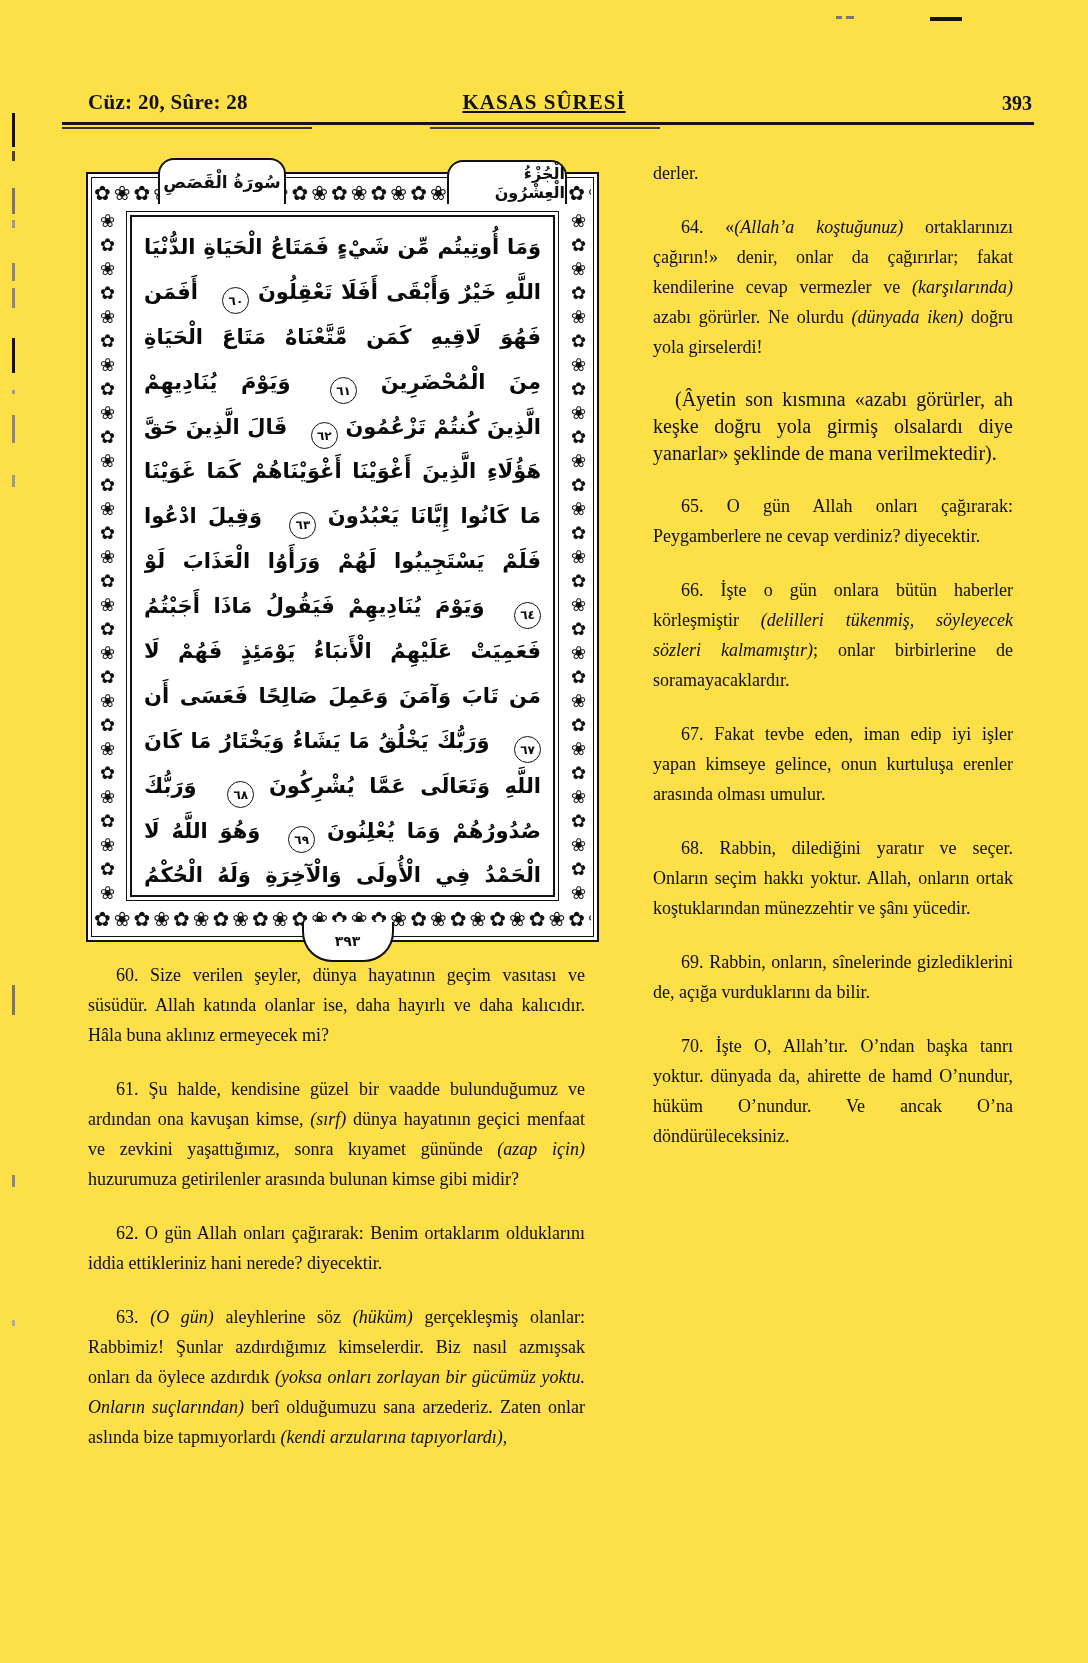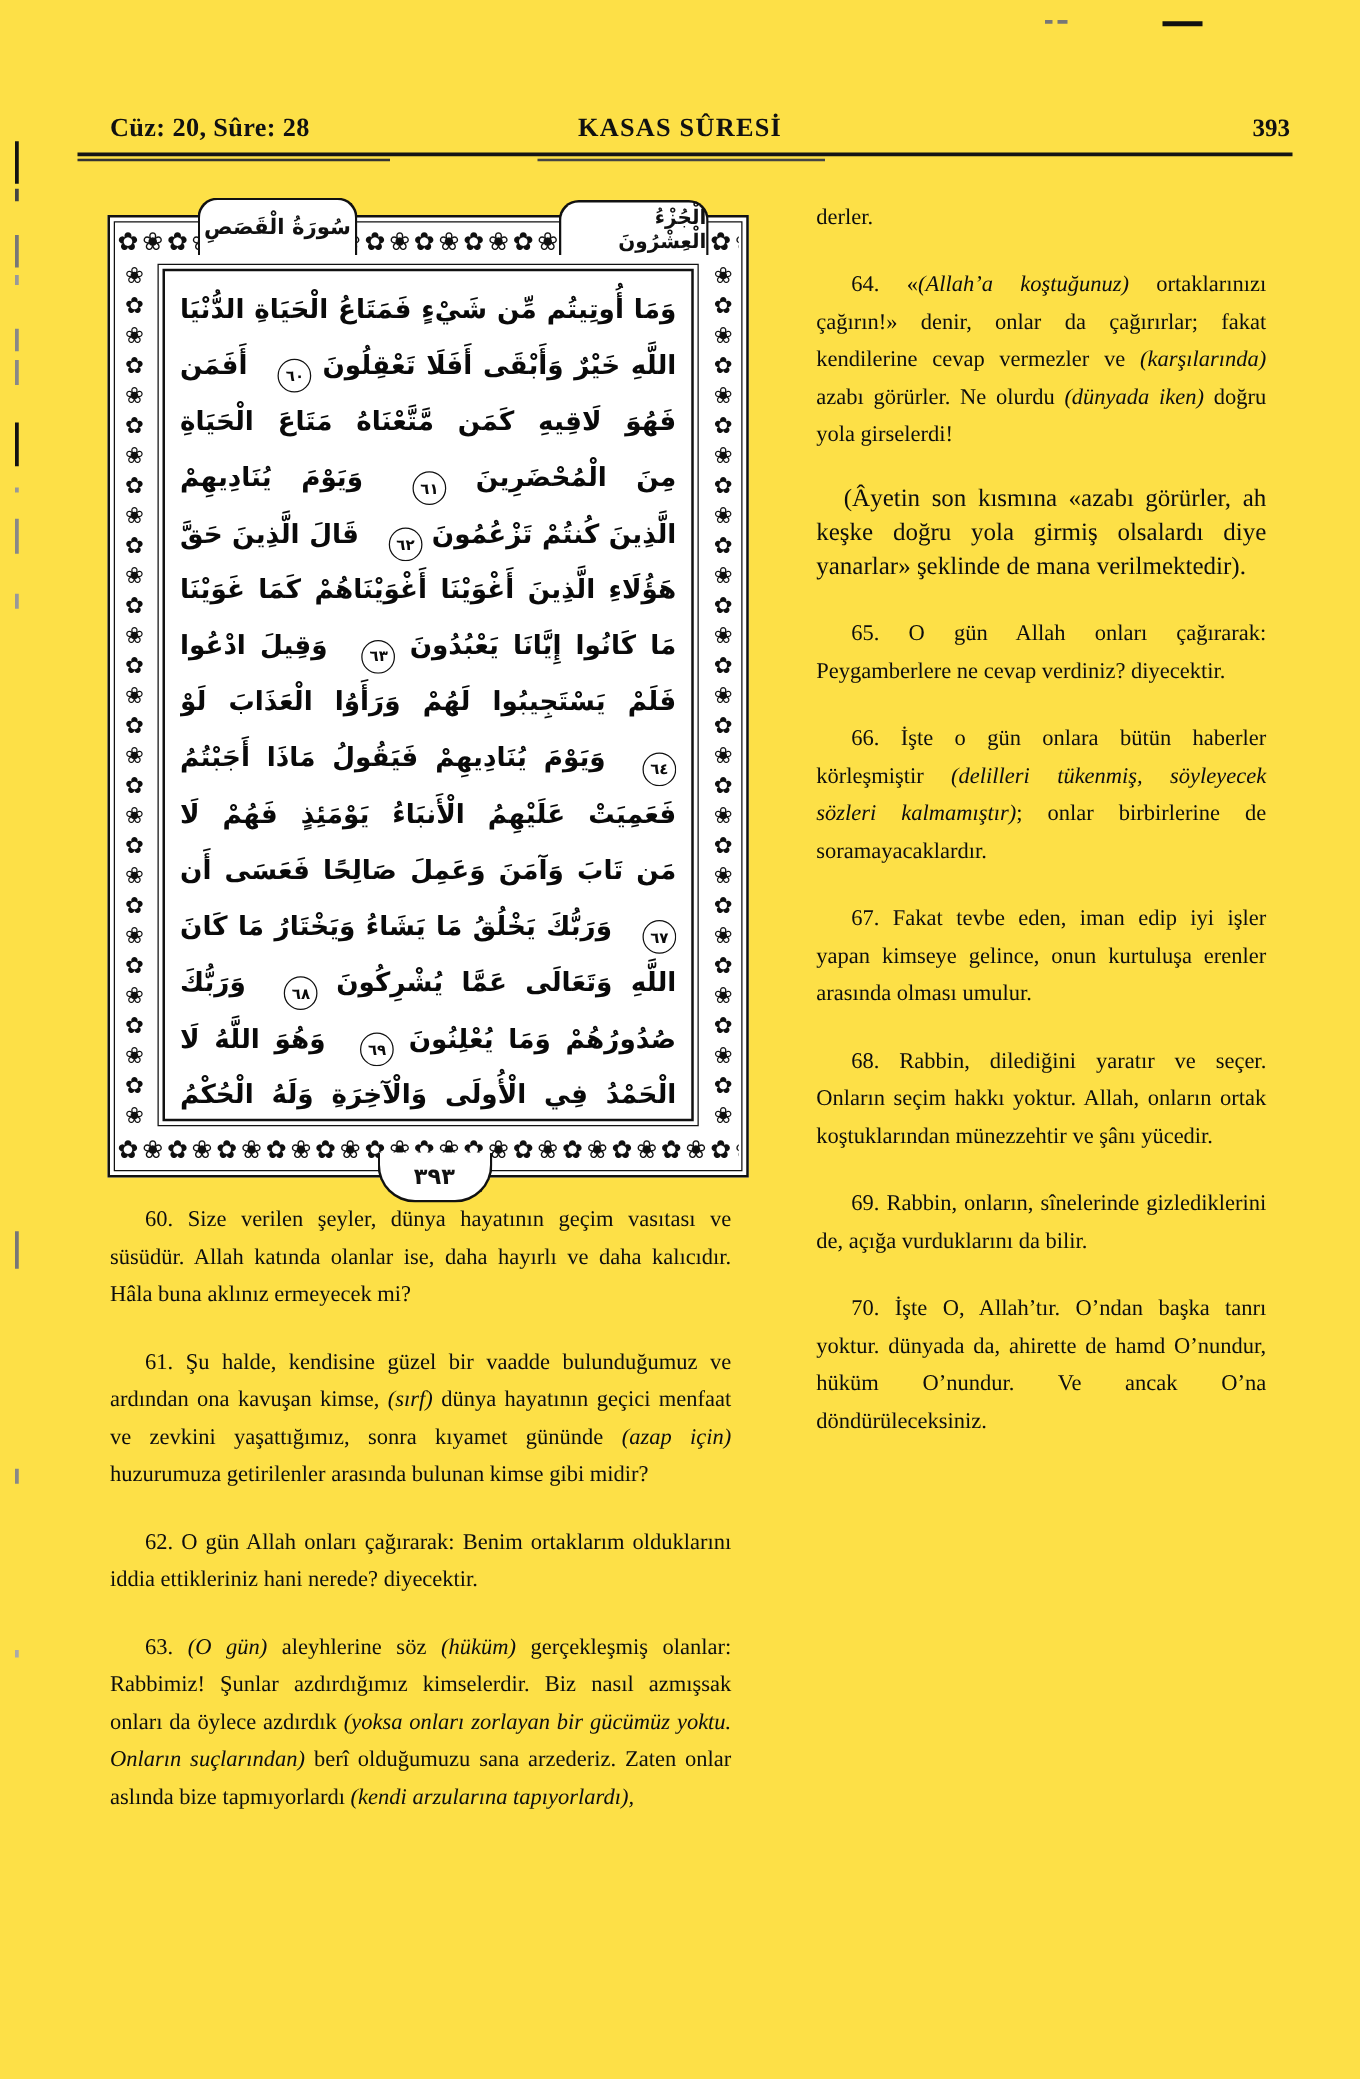--- a/index.html
+++ b/index.html
@@ -1,21 +1,21 @@
 <!DOCTYPE html>
 <html lang="tr"><head>
 <meta charset="utf-8">
 <style>
   html,body{margin:0;padding:0;background:#e8e8e8;}
   .page{position:relative;width:1088px;height:1663px;background:#fde047;color:#111;
         font-family:"Liberation Serif",serif;margin:0 auto;overflow:hidden;}
 
   
   .hdr-left{position:absolute;left:88px;top:90px;font-size:21px;font-weight:bold;letter-spacing:.3px;}
-  .hdr-center{position:absolute;left:0;right:0;top:90px;text-align:center;font-size:21px;font-weight:bold;letter-spacing:1px;}
+  .hdr-center{position:absolute;left:0;right:0;top:90px;text-align:center;font-size:21px;font-weight:bold;letter-spacing:1px;text-decoration:underline;}
   .hdr-right{position:absolute;right:56px;top:92px;font-size:20px;font-weight:bold;}
   .hdr-rule{position:absolute;left:62px;right:54px;top:122px;height:3px;background:#151515;}
   .hdr-rule-b1{position:absolute;left:62px;top:127px;width:250px;height:2px;background:#333;}
   .hdr-rule-b2{position:absolute;left:430px;top:127px;width:230px;height:2px;background:#444;}
 
   
   .art{position:absolute;background:#333;}
 
   
   .quran{position:absolute;left:86px;top:150px;width:523px;height:810px;}
@@ -41,21 +41,21 @@
         border:1.5px solid #111;border-radius:50%;font-size:12px;line-height:1;
         vertical-align:-6px;font-weight:bold;margin-left:16px;}
   .tab{position:absolute;background:#fff;border:2px solid #111;border-bottom:none;
        border-radius:16px 16px 0 0;z-index:4;display:flex;align-items:center;justify-content:center;
        font-family:"DejaVu Sans",sans-serif;font-weight:bold;direction:rtl;box-sizing:border-box;}
   .tab-surah{left:72px;top:8px;width:128px;height:46px;font-size:17px;}
   .tab-juz{right:42px;top:10px;width:120px;height:44px;font-size:16px;padding-left:44px;}
   .tab-pagenum{position:absolute;left:50%;transform:translateX(-50%);top:772px;width:88px;height:38px;
                background:#fff;border:2px solid #111;border-top:none;border-radius:0 0 30px 30px;
                z-index:4;display:flex;align-items:center;justify-content:center;
-               font-family:"DejaVu Sans",sans-serif;font-weight:bold;font-size:18px;}
+               font-family:"DejaVu Sans",sans-serif;font-weight:bold;font-size:14px;}
 
   
   .col{position:absolute;}
   .col-right{left:653px;top:158px;width:360px;}
   .col-left-text{left:88px;top:960px;width:497px;}
   .para{margin:0;text-indent:28px;text-align:justify;font-size:18px;line-height:30px;color:#0d0d0d;}
   .para + .para{margin-top:24px;}
   .para.cont{text-indent:0;}
   .para.note{font-size:20px;line-height:27px;text-indent:22px;}
   .it{font-style:italic;}

